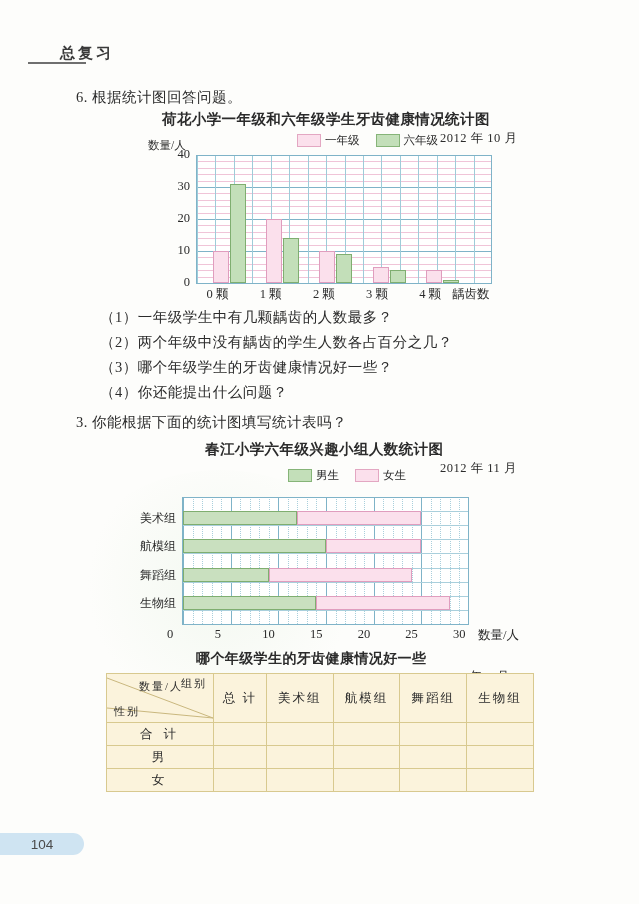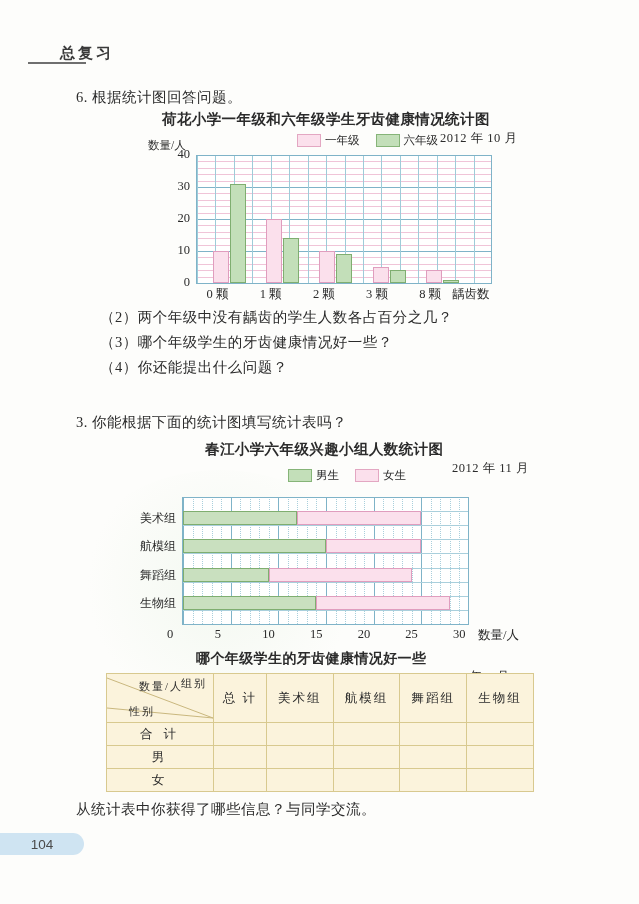--- a/index.html
+++ b/index.html
@@ -102,21 +102,21 @@
     padding:0;
   }
   #stat-table td.hdr{height:48px;font-weight:normal;letter-spacing:2px;}
   #stat-table td.corner{
     position:relative;width:106px;height:48px;overflow:hidden;
   }
   .corner svg{position:absolute;left:0;top:0;}
   .corner .lbl{position:absolute;font-size:11px;white-space:nowrap;}
   .corner .lbl-qty{right:30px;top:5px;}
   .corner .lbl-grp{right:6px;top:2px;}
-  .corner .lbl-sex{left:22px;bottom:3px;margin-top:30px;}
+  .corner .lbl-sex{left:7px;bottom:3px;margin-top:30px;}
   .rowhdr{letter-spacing:4px;}
 
   .table-title{
     position:absolute;font-size:14px;font-weight:bold;white-space:nowrap;letter-spacing:.4px;
   }
   .table-date{position:absolute;font-size:12px;white-space:nowrap;letter-spacing:6px;}
 
   .closing{position:absolute;font-size:14.5px;white-space:nowrap;letter-spacing:.5px;}
 
   
@@ -221,35 +221,36 @@
       <div class="ytick" style="left: 164px; top: 243px;">10</div>
       <div class="ytick" style="left: 164px; top: 211px;">20</div>
       <div class="ytick" style="left: 164px; top: 179px;">30</div>
       <div class="ytick" style="left: 164px; top: 147px;">40</div>
     </div>
   <div id="c1-xticks">
       <div class="xtick" style="left: 206.577px; top: 286px; width: 44px;">0 颗</div>
       <div class="xtick" style="left: 259.73px; top: 286px; width: 44px;">1 颗</div>
       <div class="xtick" style="left: 312.883px; top: 286px; width: 44px;">2 颗</div>
       <div class="xtick" style="left: 366.036px; top: 286px; width: 44px;">3 颗</div>
-      <div class="xtick" style="left: 419.189px; top: 286px; width: 44px;">8 颗</div>
+      <div class="xtick" style="left: 419.189px; top: 286px; width: 44px;">4 颗</div>
     </div>
   <div class="xtick" style="left:452px;top:286px;">龋齿数</div>
 
   <div class="q-list" style="left:100px;top:305px;">
+    <div>（1）一年级学生中有几颗龋齿的人数最多？</div>
     <div>（2）两个年级中没有龋齿的学生人数各占百分之几？</div>
     <div>（3）哪个年级学生的牙齿健康情况好一些？</div>
     <div>（4）你还能提出什么问题？</div>
   </div>
 
   <div class="qnum" style="left:76px;top:413px;">3. 你能根据下面的统计图填写统计表吗？</div>
 
   <div class="chart-title" style="left:205px;top:440px;">春江小学六年级兴趣小组人数统计图</div>
 
-  <div class="chart-date" style="left:452px;top:460px;">2012 年 11 月</div>
+  <div class="chart-date" style="left:440px;top:460px;">2012 年 11 月</div>
 
   <div class="legend" style="left:288px;top:468px;">
     <span class="item">
       <span class="swatch sw-green"></span>
       <span>男生</span>
     </span>
     <span class="item">
       <span class="swatch sw-pink"></span>
       <span>女生</span>
     </span>
@@ -368,16 +369,15 @@
           <td class="rowhdr">女</td>
           <td></td>
           <td></td>
           <td></td>
           <td></td>
           <td></td>
         </tr>
       </tbody>
   </table>
 
-  <div class="closing" style="left:76px;top:800px;">从统计表中你获得了哪些信息？与同学交流。</div>
 
   <div id="page-badge">104</div>
 </div>
 
 </body></html>

